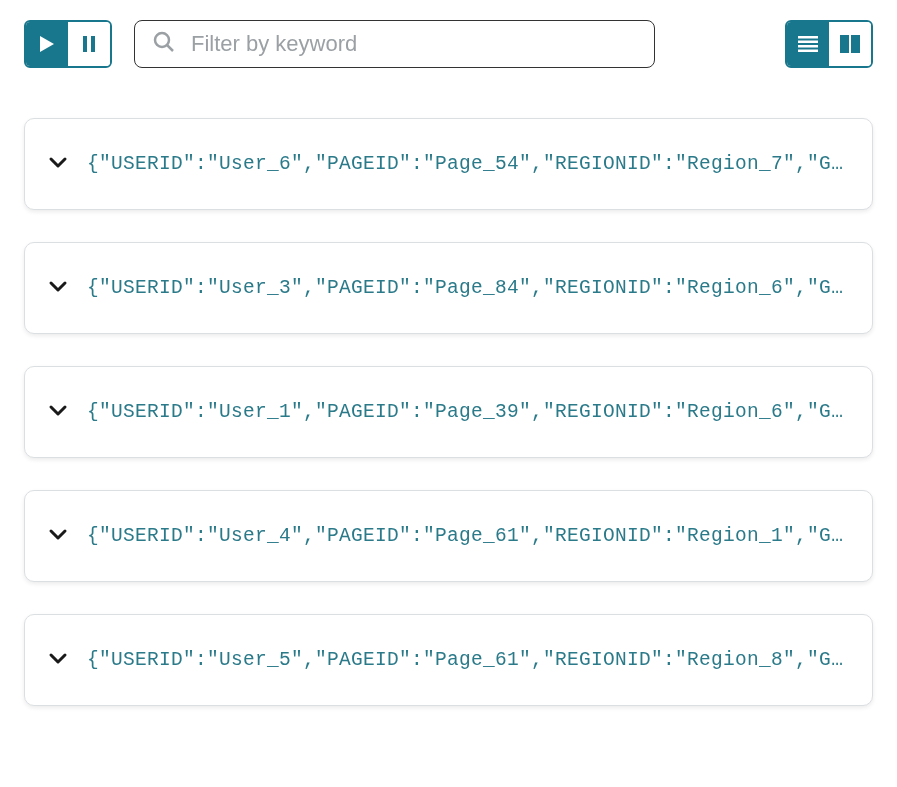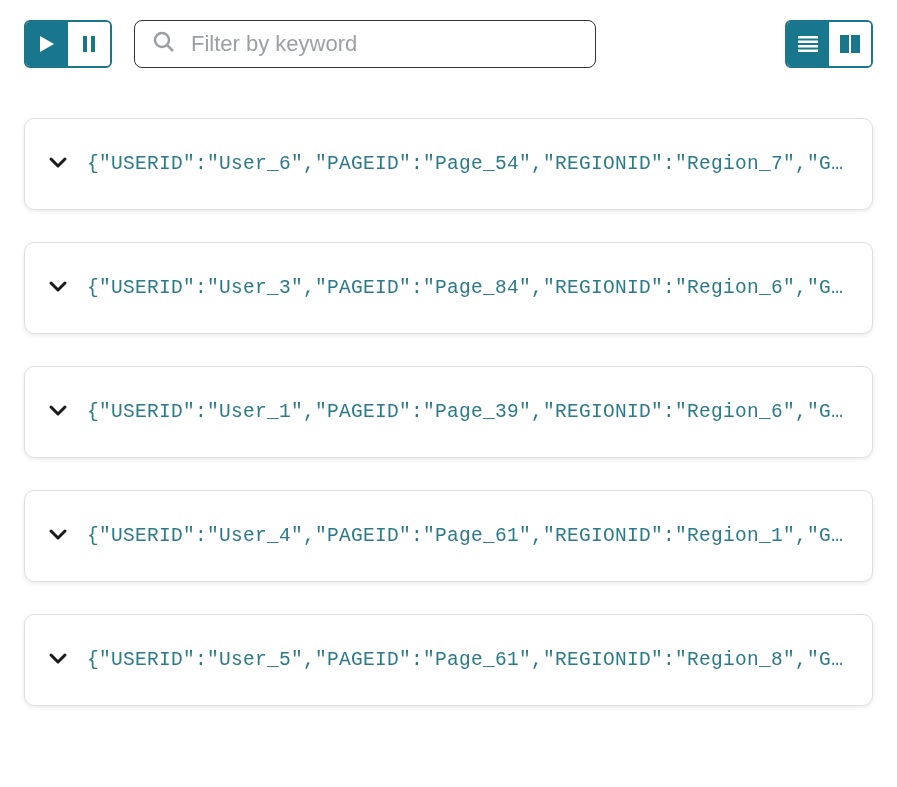--- a/index.html
+++ b/index.html
@@ -46,21 +46,21 @@
       color: #18778c;
     }
     .btn-group button svg {
       display: block;
     }
     .filter-wrap {
       flex: 0 0 auto;
       position: relative;
     }
     .filter-input {
-      width: 462px;
+      width: 521px;
       height: 48px;
       border: 1.5px solid #333;
       border-radius: 8px;
       padding: 0 16px 0 56px;
       font-size: 22px;
       color: #333;
       outline: none;
     }
     .filter-input::placeholder {
       color: #9ba0a4;

